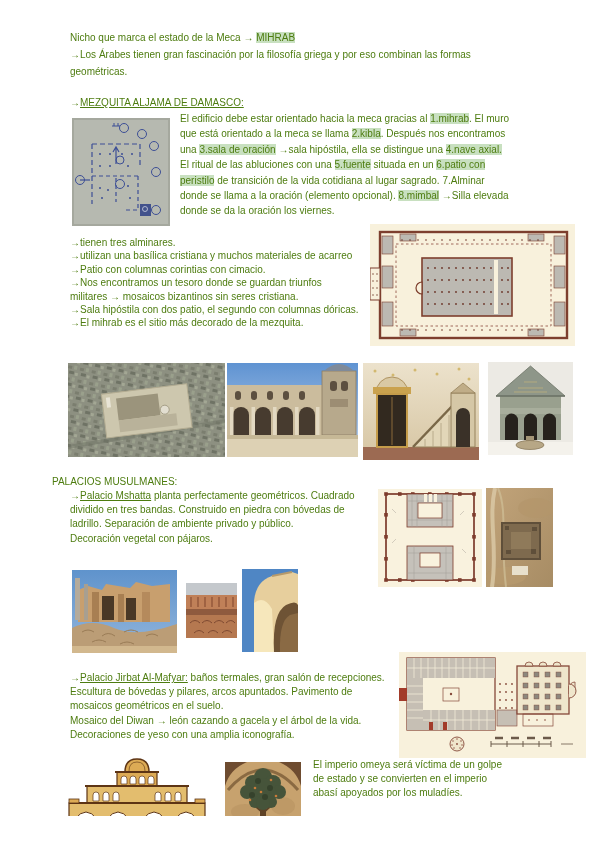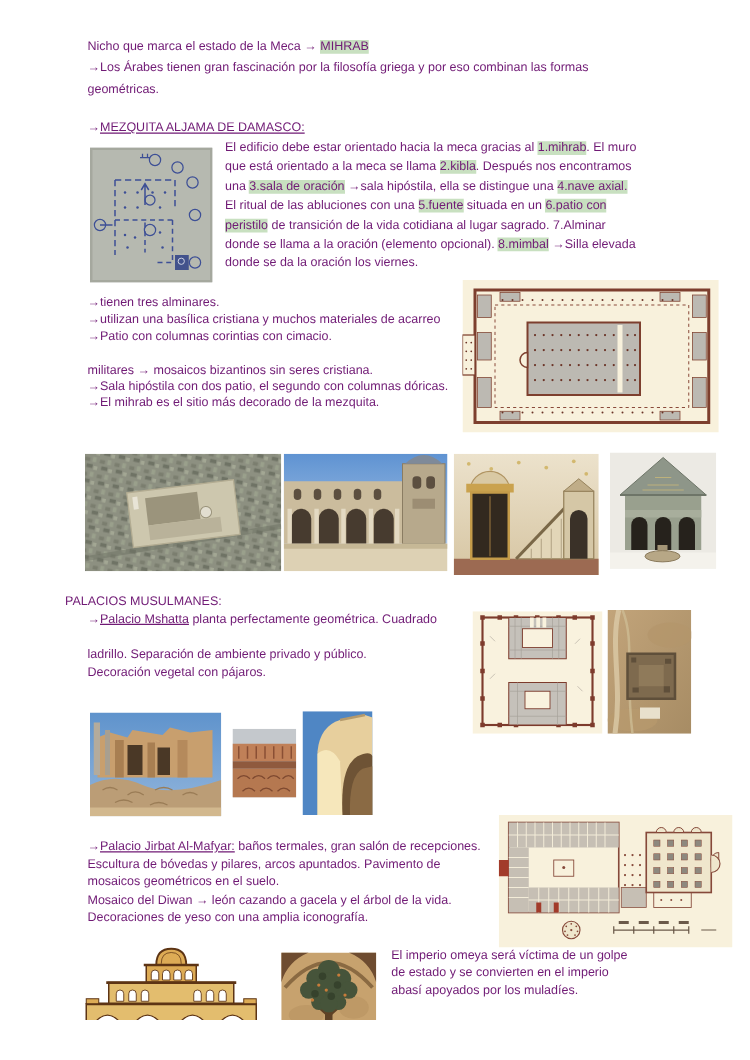--- a/index.html
+++ b/index.html
@@ -1,18 +1,18 @@
 <!DOCTYPE html>
 <html style="--hl: #c8e0c0;"><head>
 <meta charset="utf-8">
 <style>
   html,body{margin:0;padding:0;background:#ffffff;}
   .page{
     position:relative;width:600px;height:816px;background:#ffffff;overflow:hidden;
-    font-family:"Liberation Sans",sans-serif;color:#701a75;
+    font-family:"Liberation Sans",sans-serif;color:#4d7c0f;
   }
   .t{position:absolute;font-size:10px;white-space:nowrap;}
   .lh13{line-height:13.4px;}
   .lh14{line-height:14.2px;}
   .lh15{line-height:15.4px;}
   .lh16{line-height:16.6px;}
   .hl{background:var(--hl,#c8e0c0);}
   .ul{text-decoration:underline;}
   .fig{position:absolute;display:block;}
 </style>
@@ -67,21 +67,21 @@
     <rect x="68" y="86" width="11" height="12" fill="#2e3f86" opacity="0.85"></rect>
     <circle cx="73" cy="91" r="2.5" fill="none" stroke="#cdd2e2" stroke-width="0.8"></circle>
   </svg>
 
   <div class="t lh15" style="left:180px;top:111px"><span>El edificio debe estar orientado hacia la meca gracias al </span><span class="hl">1.mihrab</span><span>. El muro</span><br><span>que está orientado a la meca se llama </span><span class="hl">2.kibla</span><span>. Después nos encontramos</span><br><span>una </span><span class="hl">3.sala de oración</span><span> →sala hipóstila, ella se distingue una </span><span class="hl">4.nave axial.</span><br><span>El ritual de las abluciones con una </span><span class="hl">5.fuente</span><span> situada en un </span><span class="hl">6.patio con</span><br><span class="hl">peristilo</span><span> de transición de la vida cotidiana al lugar sagrado. 7.Alminar</span><br><span>donde se llama a la oración (elemento opcional). </span><span class="hl">8.mimbal</span><span> →Silla elevada</span><br><span>donde se da la oración los viernes.</span></div>
 
   <div class="t lh13" style="left:70px;top:236px">
     <div><span>→tienen tres alminares.</span></div>
     <div><span>→utilizan una basílica cristiana y muchos materiales de acarreo</span></div>
     <div><span>→Patio con columnas corintias con cimacio.</span></div>
-    <div><br><span>militares → mosaicos bizantinos sin seres cristiana.</span></div>
+    <div><span>→Nos encontramos un tesoro donde se guardan triunfos</span><br><span>militares → mosaicos bizantinos sin seres cristiana.</span></div>
     <div><span>→Sala hipóstila con dos patio, el segundo con columnas dóricas.</span></div>
     <div><span>→El mihrab es el sitio más decorado de la mezquita.</span></div>
   </div>
 
   <svg class="fig" style="left:370px;top:224px" width="205" height="122" viewBox="0 0 205 122">
     <rect width="205" height="122" fill="#f8f1dc"></rect>
     <rect x="10" y="8" width="187" height="106" fill="none" stroke="#7d3f2e" stroke-width="2.4"></rect>
     <g fill="#bcb9b2" stroke="#7d3f2e" stroke-width="0.6">
       <rect x="12" y="12" width="11" height="18"></rect>
         <rect x="12" y="42" width="11" height="22"></rect>
@@ -256,21 +256,21 @@
     <g fill="#26221c">
       <path d="M17,78 v-20 a6.5,6.5 0 0 1 13,0 v20 Z"></path>
       <path d="M36,78 v-20 a6.5,6.5 0 0 1 13,0 v20 Z"></path>
       <path d="M55,78 v-20 a6.5,6.5 0 0 1 13,0 v20 Z"></path>
     </g>
     <rect x="38" y="74" width="8" height="6" fill="#a39576"></rect>
     <ellipse cx="42" cy="83" rx="14" ry="4.5" fill="#b7a786" stroke="#8a7a5c" stroke-width="0.8"></ellipse>
   </svg>
 
   <div class="t lh13" style="left:52px;top:475px">PALACIOS MUSULMANES:</div>
-  <div class="t lh14" style="left:70px;top:489px"><span>→</span><span class="ul">Palacio Mshatta</span><span> planta perfectamente geométrica. Cuadrado</span><br><br><span>ladrillo. Separación de ambiente privado y público.</span><br><span>Decoración vegetal con pájaros.</span></div>
+  <div class="t lh14" style="left:70px;top:489px"><span>→</span><span class="ul">Palacio Mshatta</span><span> planta perfectamente geométricos. Cuadrado</span><br><span>dividido en tres bandas. Construido en piedra con bóvedas de</span><br><span>ladrillo. Separación de ambiente privado y público.</span><br><span>Decoración vegetal con pájaros.</span></div>
 
   <svg class="fig" style="left:378px;top:489px" width="104" height="98" viewBox="0 0 104 98">
     <rect width="104" height="98" fill="#f9f2de"></rect>
     <rect x="8" y="5" width="88" height="86" fill="none" stroke="#7d3b2c" stroke-width="1.7"></rect>
     <g fill="#7d3b2c">
       <rect x="6.2" y="3.2" width="3.6" height="3.6"></rect>
         <rect x="20" y="3.2" width="3.6" height="3.6"></rect>
         <rect x="33" y="3.2" width="3.6" height="3.6"></rect>
       <rect x="50" y="3.2" width="3.6" height="3.6"></rect>
         <rect x="67" y="3.2" width="3.6" height="3.6"></rect>

